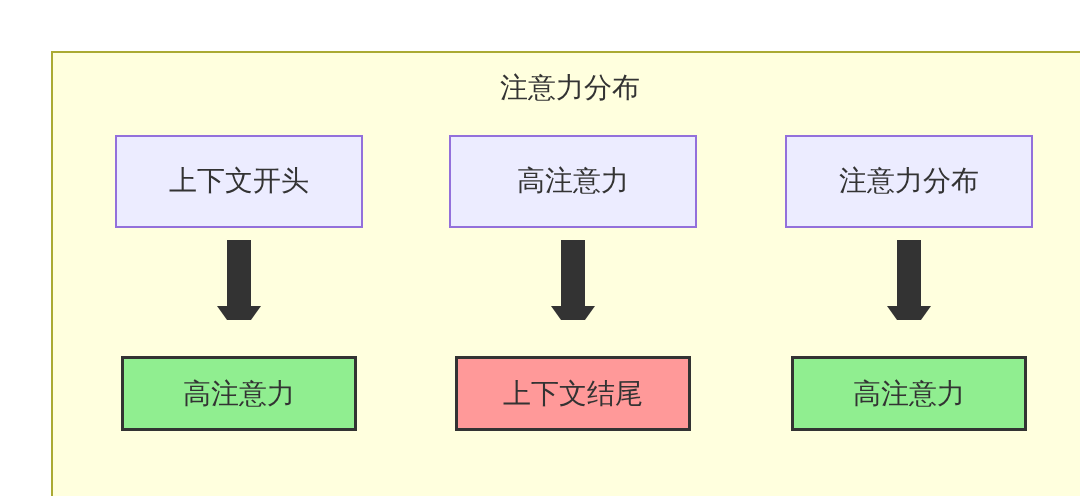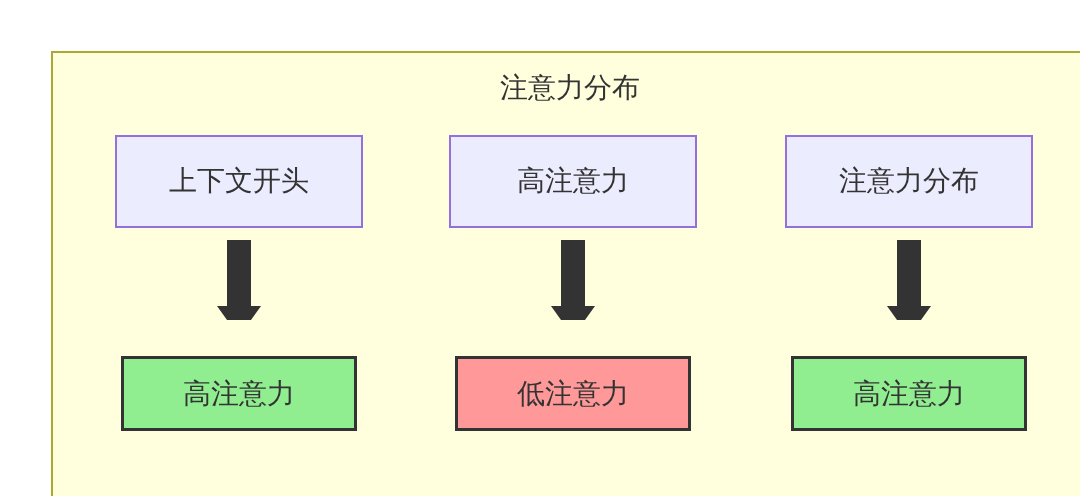--- a/index.html
+++ b/index.html
@@ -104,21 +104,21 @@
       </div>
       <div class="node target-node target-high">高注意力</div>
     </div>
 
     <div class="column col-2">
       <div class="node source-node">高注意力</div>
       <div class="edge">
         <div class="edge-line"></div>
         <div class="edge-arrowhead"></div>
       </div>
-      <div class="node target-node target-low">低注意力</div>
+      <div class="node target-node target-low">上下文结尾</div>
     </div>
 
     <div class="column col-3">
       <div class="node source-node">注意力分布</div>
       <div class="edge">
         <div class="edge-line"></div>
         <div class="edge-arrowhead"></div>
       </div>
       <div class="node target-node target-high">高注意力</div>
     </div>

